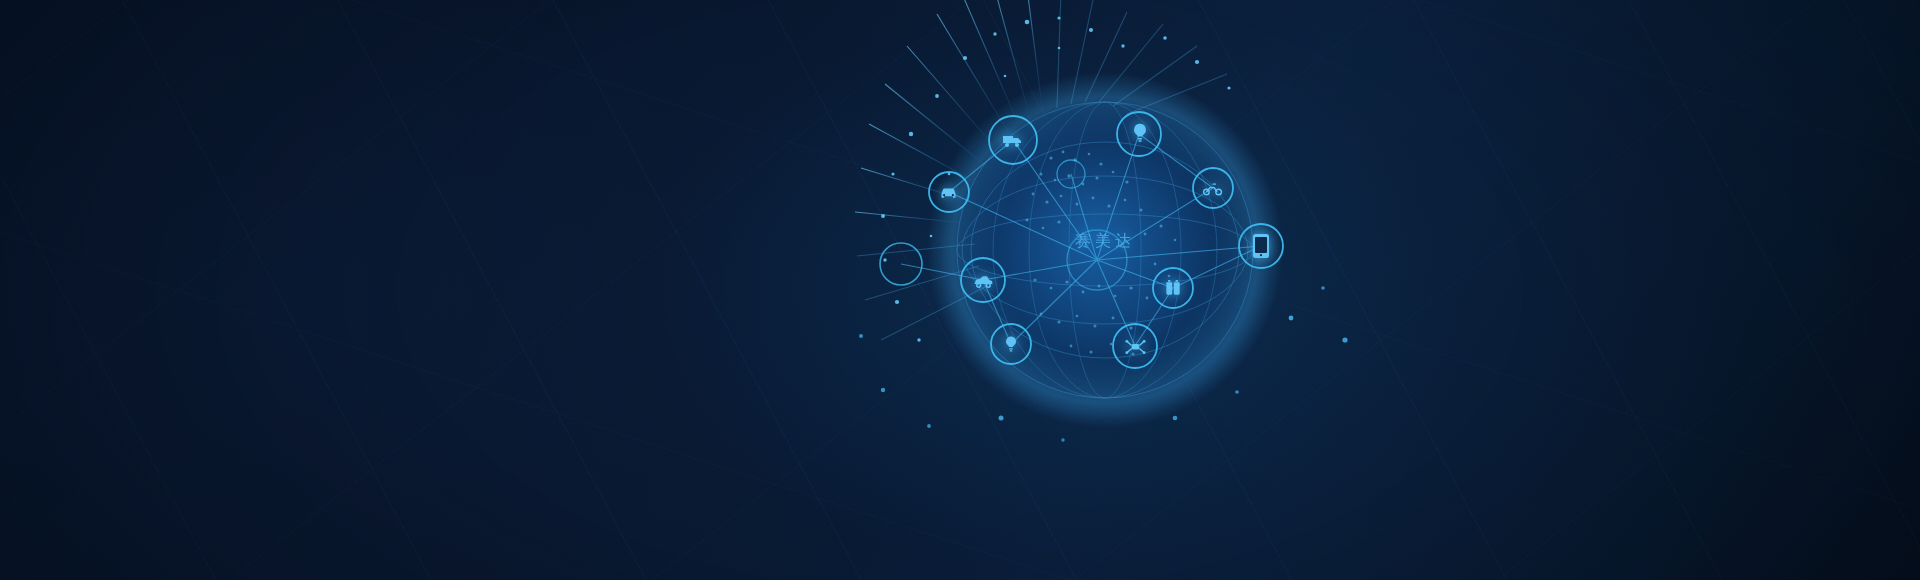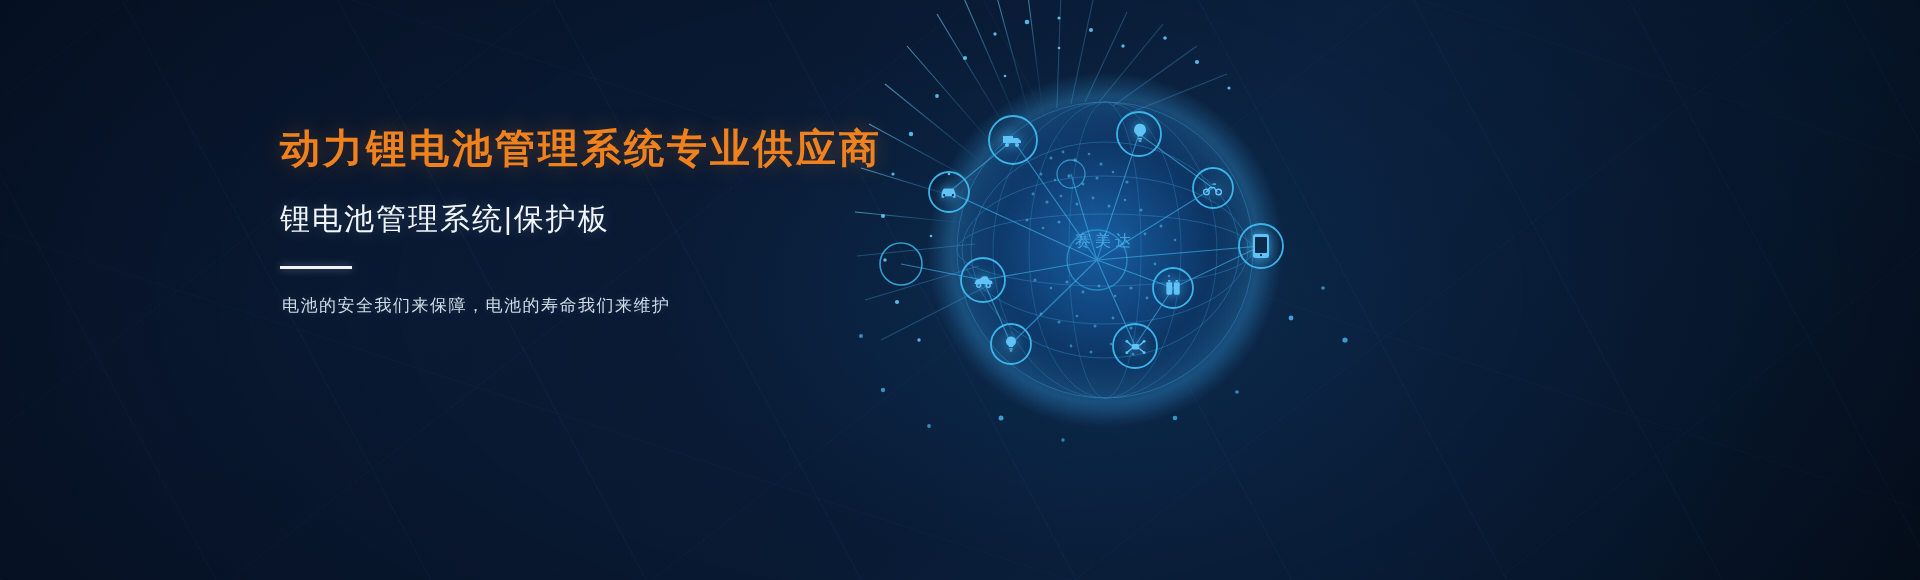--- a/index.html
+++ b/index.html
@@ -309,20 +309,14 @@
         <circle cx="3" cy="18.4" r="1.5"></circle>
           <circle cx="21" cy="18.4" r="1.5"></circle>
       </svg>
     </div>
 
     <div class="center-label">赛美达</div>
   </div>
 
   <div class="vignette"></div>
 
-  <div class="text-block">
-    <h1 class="headline">动力锂电池管理系统专业供应商</h1>
-    <h2 class="subtitle">锂电池管理系统|保护板</h2>
-    <div class="divider"></div>
-    <p class="tagline">电池的安全我们来保障，电池的寿命我们来维护</p>
-  </div>
 
 </div>
 
 </body></html>

